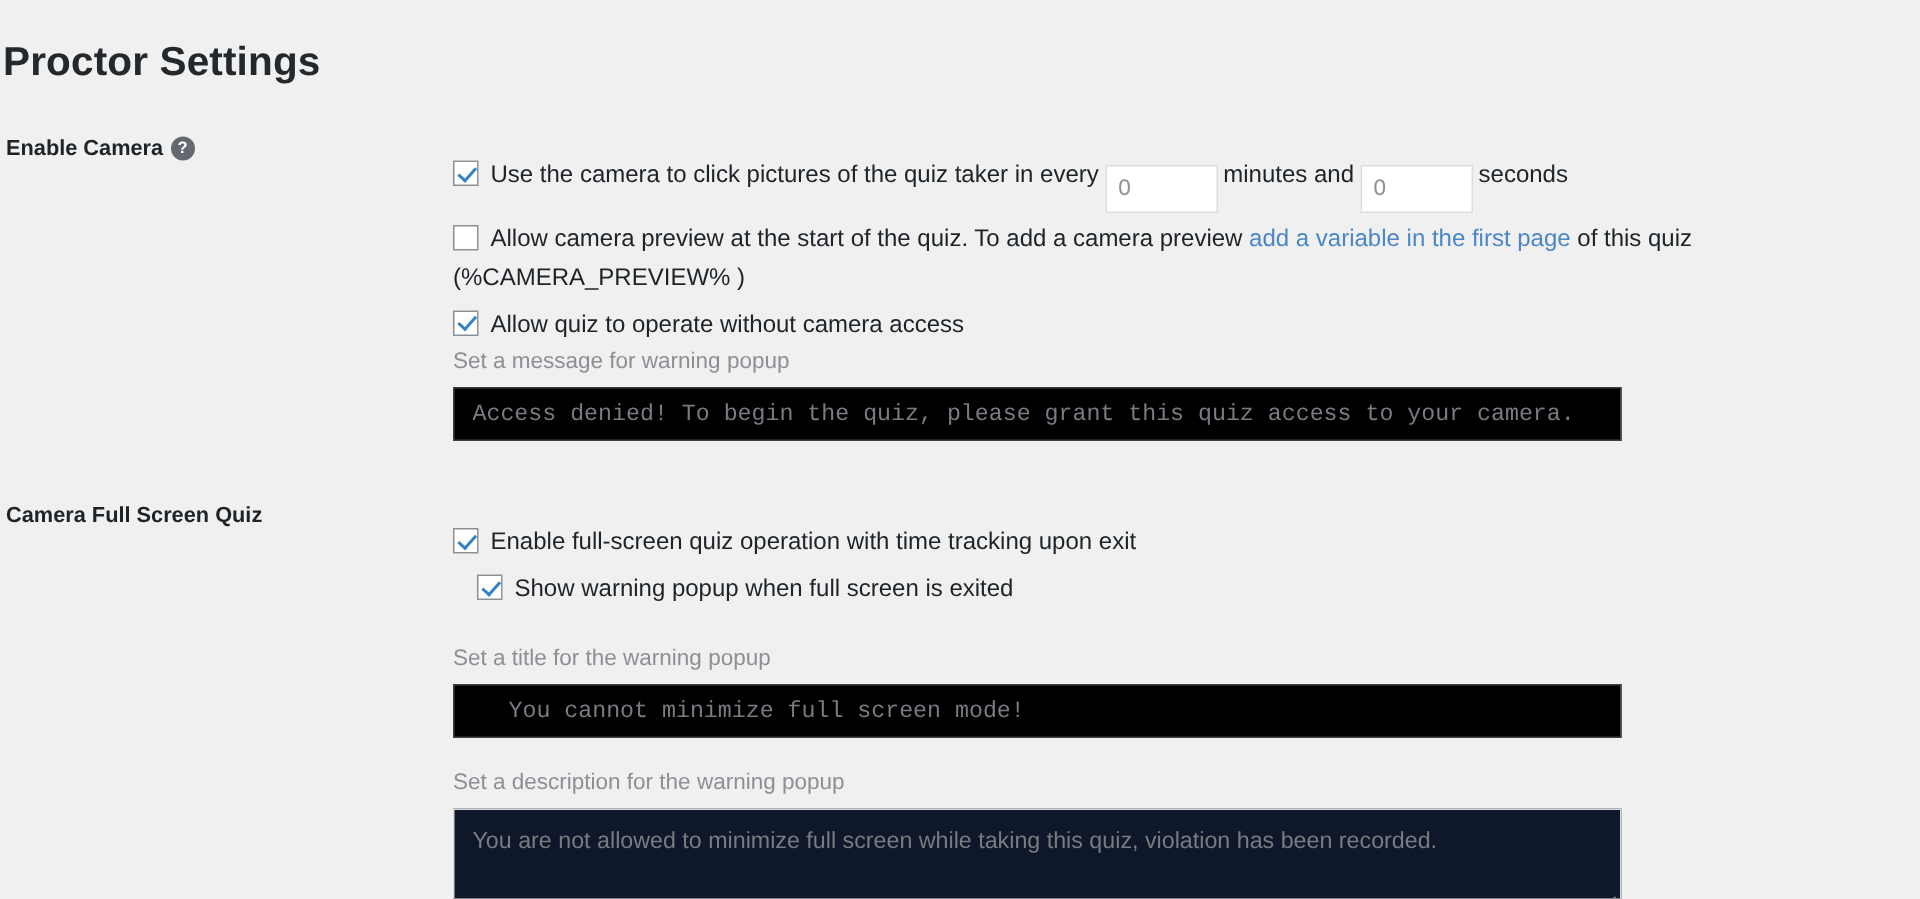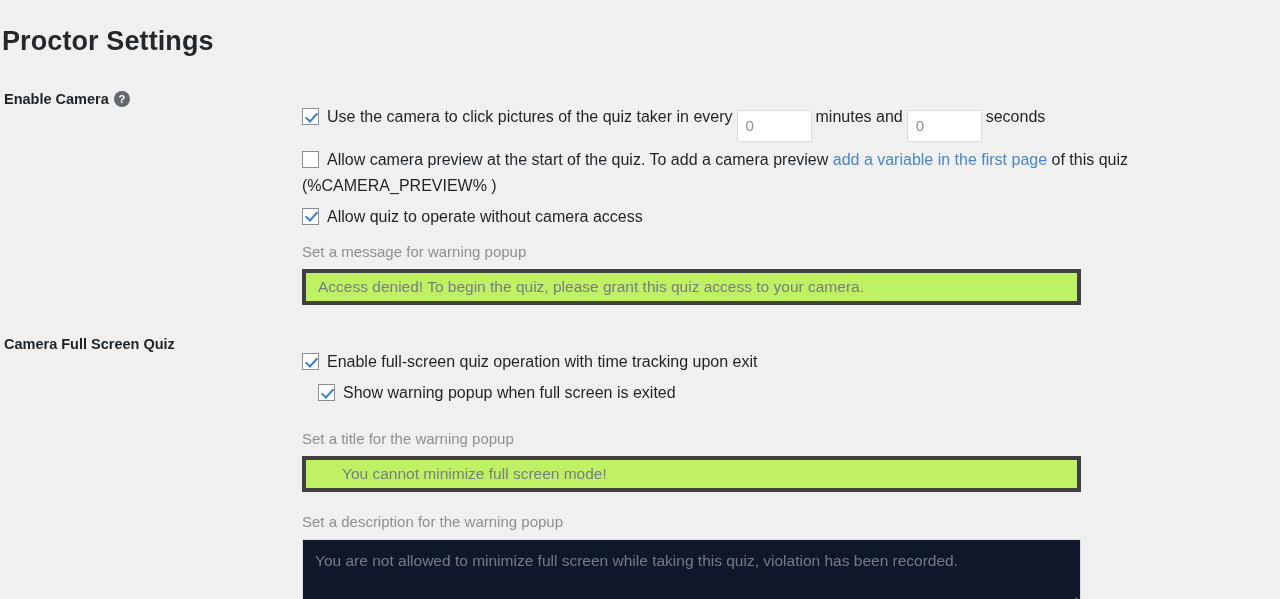--- a/index.html
+++ b/index.html
@@ -133,24 +133,24 @@
     font-size: 15px;
     color: #8c8f94;
     line-height: 22px;
   }
 
   
   .text-input {
     display: block;
     width: 779px;
     height: 36px;
-    border: 4px solid #404040;
-    background: #bef264;
-    box-sizing: border-box;
-    font-family: Liberation Sans, sans-serif;
+    border: 1px solid #404040;
+    background: #000000;
+    box-sizing: border-box;
+    font-family: Liberation Mono, monospace;
     font-size: 15.5px;
     color: #787c82;
     padding: 0 12px;
     line-height: 34px;
     outline: none;
   }
 
   .text-area {
     display: block;
     width: 779px;
@@ -197,21 +197,21 @@
     </div>
 
     <div class="cb-line" style="margin-top:5px; width:978px;">
       <span class="cb"></span><span class="inline-text">Allow camera preview at the start of the quiz. To add a camera preview</span><span class="inline-text"> </span><a class="link">add a variable in the first page</a><span class="inline-text"> </span><span class="inline-text">of this quiz (%CAMERA_PREVIEW% )</span>
     </div>
 
     <div class="cb-line" style="margin-top:5px;">
       <span class="cb checked"></span><span class="inline-text">Allow quiz to operate without camera access</span>
     </div>
 
-    <div class="sub-label" style="margin-top:11px;">Set a message for warning popup</div>
+    <div class="sub-label" style="">Set a message for warning popup</div>
     <input class="text-input" style="margin-top: 6px;" type="text" value="Access denied! To begin the quiz, please grant this quiz access to your camera.">
 
   </div>
 </div>
 
 <div class="field-row" style="top:333px;">
 
   <div class="row-label">Camera Full Screen Quiz</div>
 
   <div class="row-body">

